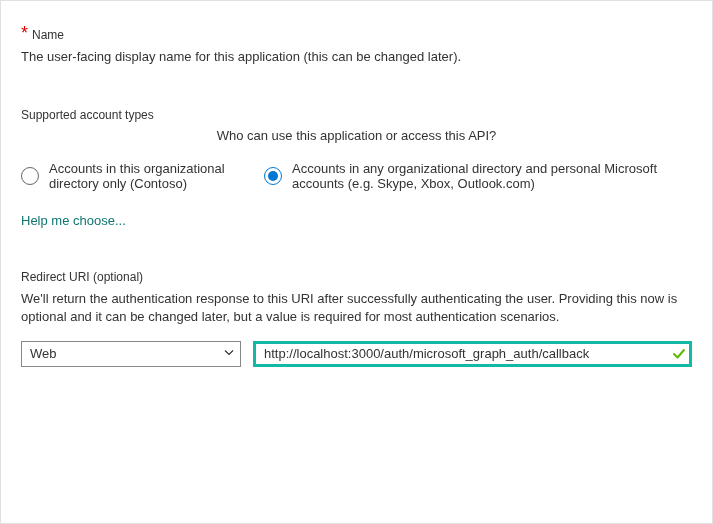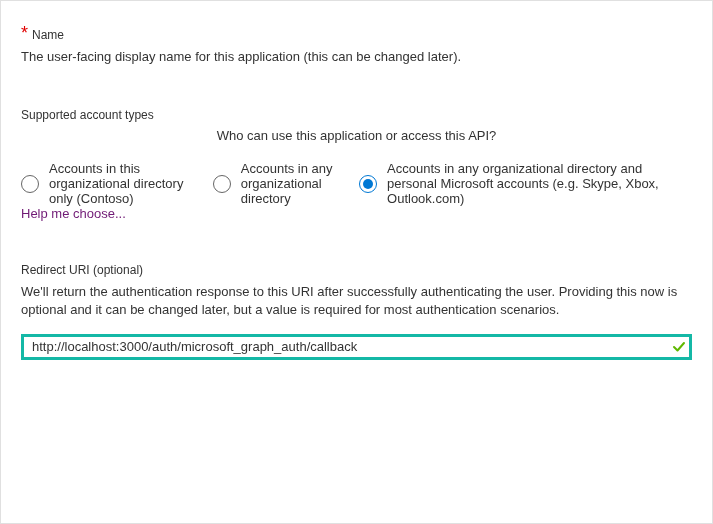--- a/index.html
+++ b/index.html
@@ -105,22 +105,23 @@
     }
     .radio-circle.selected .radio-dot {
       display: block;
     }
     .radio-label {
       font-size: 13px;
       color: #333;
     }
     .help-link {
       display: inline-block;
-      color: #701a75;
-      font-size: 13px;
+      color: #0f766e;
+      font-size: 13px;
+      margin-top: 22px;
       cursor: pointer;
     }
     .redirect-row {
       display: flex;
       gap: 12px;
     }
     .select-wrapper {
       position: relative;
       width: 220px;
       flex-shrink: 0;
@@ -171,39 +172,45 @@
   <p class="description">The user-facing display name for this application (this can be changed later).</p>
 </div>
 
 <div class="section">
   <h2 class="section-heading">Supported account types</h2>
   <p class="sub-question">Who can use this application or access this API?</p>
   <div class="radio-group">
     <label class="radio-option">
       <span class="radio-circle"></span>
       <span class="radio-label">Accounts in this organizational directory only (Contoso)</span>
-    </label>
-    <label class="radio-option">
-      <span class="radio-circle"></span>
-      <span class="radio-label">Accounts in any organizational directory</span>
     </label>
     <label class="radio-option">
       <span class="radio-circle selected">
           <span class="radio-dot"></span>
         </span>
       <span class="radio-label">Accounts in any organizational directory and personal Microsoft accounts (e.g. Skype, Xbox, Outlook.com)</span>
     </label>
   </div>
   <a class="help-link">Help me choose...</a>
 </div>
 
 <div class="section">
   <h2 class="section-heading">Redirect URI (optional)</h2>
   <p class="description">We'll return the authentication response to this URI after successfully authenticating the user. Providing this now is optional and it can be changed later, but a value is required for most authentication scenarios.</p>
   <div class="redirect-row">
+    <div class="select-wrapper">
+      <div class="select-input">
+        <span>Web</span>
+      </div>
+      <span class="chevron">
+        <svg width="12" height="12" viewBox="0 0 12 12">
+            <path d="M2 4 L6 8 L10 4" stroke="#333" stroke-width="1.2" fill="none"></path>
+          </svg>
+      </span>
+    </div>
     <div class="uri-input-wrapper">
       <input type="text" class="uri-input" value="http://localhost:3000/auth/microsoft_graph_auth/callback" style="">
       <span class="checkmark">
         <svg width="14" height="14" viewBox="0 0 14 14">
             <path d="M2 7 L5.5 10.5 L12 3" stroke="#5fb800" stroke-width="2" fill="none" stroke-linecap="round" stroke-linejoin="round"></path>
           </svg>
       </span>
     </div>
   </div>
 </div>

